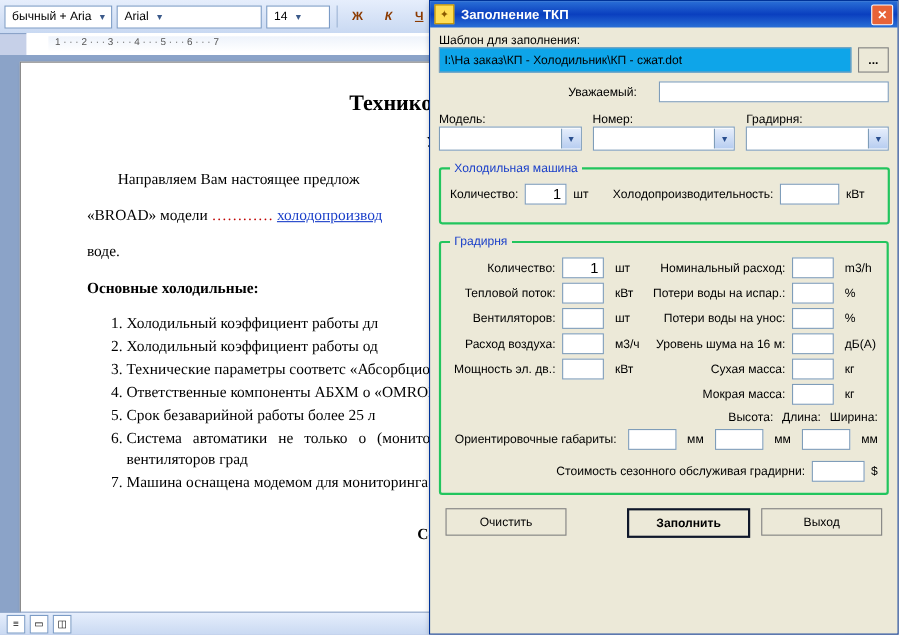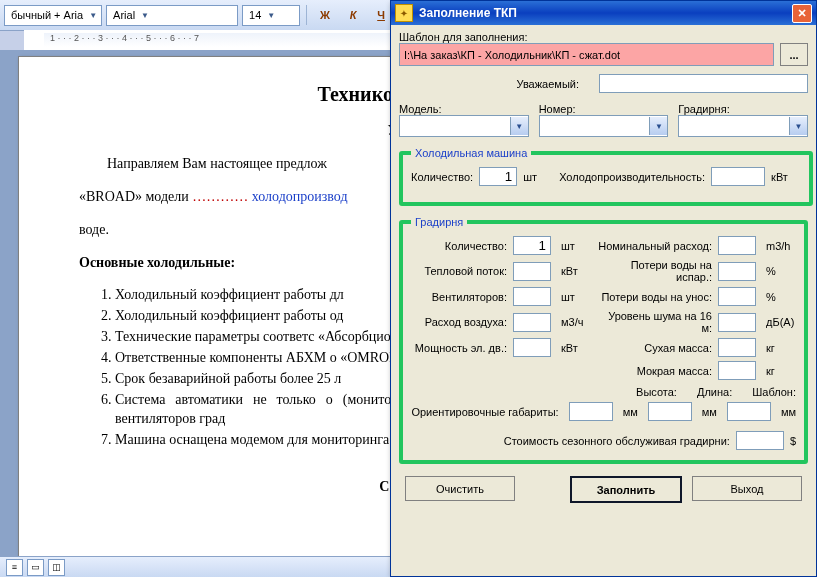--- a/index.html
+++ b/index.html
@@ -16,53 +16,53 @@
   .doc-wrap{position:absolute;top:50px;left:0;right:0;bottom:20px;background:#8ba3c8;overflow:hidden}
   .page{position:absolute;top:6px;left:18px;width:760px;height:800px;background:#fff;border:1px solid #808080;box-shadow:2px 2px 4px rgba(0,0,0,.3);padding:24px 60px;font-family:"Times New Roman",serif;font-size:14px;color:#000;box-sizing:border-box;line-height:1.35}
   .page h1{text-align:center;font-size:20px;font-weight:bold;margin:0 0 10px}
   .page .center{text-align:center}
   .page .just{text-align:justify}
   .page .indent{text-indent:28px}
   .page ol{margin:6px 0 0 36px;padding:0}
   .page li{margin-bottom:2px;text-align:justify}
   .page b{font-weight:bold}
   .red{color:#c00000}
-  .link{color:#1a3fc9;}
+  .link{color:#1a3fc9;text-decoration:underline}
   .statusbar{position:absolute;left:0;right:0;bottom:0;height:20px;background:linear-gradient(#e6eefc,#c9d9f2);border-top:1px solid #8ba3c8}
   .sb-icons{display:flex;gap:4px;padding:2px 6px}
   .sb-icon{width:15px;height:15px;border:1px solid #7b9bc6;background:#fff;font-size:9px;text-align:center;line-height:14px}
   
   .dialog{position:absolute;top:0;left:390px;width:425px;height:575px;background:#ece9d8;border:1px solid #003399;box-shadow:2px 2px 6px rgba(0,0,0,.4);display:flex;flex-direction:column}
   .titlebar{height:24px;background:linear-gradient(#2a6fd6,#0a3fbf 50%,#2a6fd6);color:#fff;display:flex;align-items:center;padding:0 4px;font-size:12px}
   .titlebar .ticon{width:16px;height:16px;background:#ffdd55;border:1px solid #c09000;margin-right:6px;display:flex;align-items:center;justify-content:center;font-size:10px;color:#8b5a00}
   .titlebar .ttl{font-weight:bold;flex:1}
   .titlebar .close{width:18px;height:17px;background:#e86338;border:1px solid #fff;color:#fff;display:flex;align-items:center;justify-content:center;font-size:11px;font-weight:bold;border-radius:2px}
   .dlg-body{flex:1;padding:6px 8px 8px;display:flex;flex-direction:column;font-size:11px;color:#000}
   .row{display:flex;align-items:center;margin-bottom:4px;gap:6px}
   .lbl{white-space:nowrap}
-  .pathbox{flex:1;background:#fca5a5;border:1px solid #7f9db9;height:19px;padding:1px 4px;display:flex;align-items:center;overflow:hidden}
+  .pathbox{flex:1;background:#0ea5e9;border:1px solid #7f9db9;height:19px;padding:1px 4px;display:flex;align-items:center;overflow:hidden}
   .browse{width:26px;height:21px;background:#ece9d8;border:1px solid #808080;display:flex;align-items:center;justify-content:center;font-weight:bold}
   .grid-top{display:grid;grid-template-columns:52px 1fr 70px 1fr;gap:4px 8px;align-items:center;margin-top:4px}
   .grid-top .lab{text-align:right}
   .inp{background:#fff;border:1px solid #7f9db9;height:19px;padding:0 4px;box-sizing:border-box;width:100%}
   .one-line{display:flex;align-items:center;gap:20px;margin-top:4px}
   .one-line .lab{width:120px;text-align:right}
   .combo-row{display:flex;gap:10px;margin-top:10px}
   .combo-col{flex:1;display:flex;flex-direction:column}
   .combo{background:#fff;border:1px solid #7f9db9;height:20px;display:flex;align-items:center;justify-content:flex-end}
   .combo .cbtn{width:17px;height:18px;background:linear-gradient(#e6eefc,#b7cdf0);border-left:1px solid #7f9db9;display:flex;align-items:center;justify-content:center;font-size:8px;color:#2a4f8f}
-  fieldset{border:4px solid #22c55e;border-radius:3px;margin:10px 0 0;padding:8px 8px 10px}
+  fieldset{border:2px solid #22c55e;border-radius:3px;margin:10px 0 0;padding:8px 8px 10px}
   legend{color:#1a3fc9;padding:0 4px}
   .fld-row{display:flex;align-items:center;gap:6px;margin-bottom:6px}
   .fld-row .l{text-align:right}
   .sm{width:38px;text-align:right}
   .unit{width:30px}
   .grp2{display:grid;grid-template-columns:96px 42px 28px 1fr 42px 30px;gap:4px 6px;align-items:center}
   .grp2 .l{text-align:right}
-  .dims{display:flex;align-items:flex-start;gap:20px;margin-top:6px;justify-content:flex-end}
+  .dims{display:flex;align-items:flex-start;gap:8px;margin-top:6px;justify-content:flex-end}
   .dim{display:flex;flex-direction:column;align-items:center;gap:2px}
   .orient{display:flex;align-items:center;gap:10px;margin-top:4px}
   .cost{display:flex;align-items:center;gap:6px;justify-content:flex-end;margin-top:10px}
   .btnbar{display:flex;gap:28px;margin-top:12px;justify-content:space-between;padding:0 6px}
   .btn{background:#ece9d8;border:1px solid #808080;height:23px;padding:0 14px;display:flex;align-items:center;justify-content:center;min-width:80px}
   .btn.default{border:2px solid #0f172a;font-weight:bold}
 </style>
 </head>
 <body>
 
@@ -233,21 +233,21 @@
         </div>
 
         <div class="dims">
           <div class="dim">
               <span>Высота:</span>
             </div>
           <div class="dim">
               <span>Длина:</span>
             </div>
           <div class="dim">
-              <span>Шаблон:</span>
+              <span>Ширина:</span>
             </div>
         </div>
         <div class="orient">
           <span style="flex:1;text-align:right">Ориентировочные габариты:</span>
           <input class="inp" style="width: 44px;">
           <span>мм</span>
           <input class="inp" style="width: 44px;">
           <span>мм</span>
           <input class="inp" style="width: 44px;">
           <span>мм</span>

